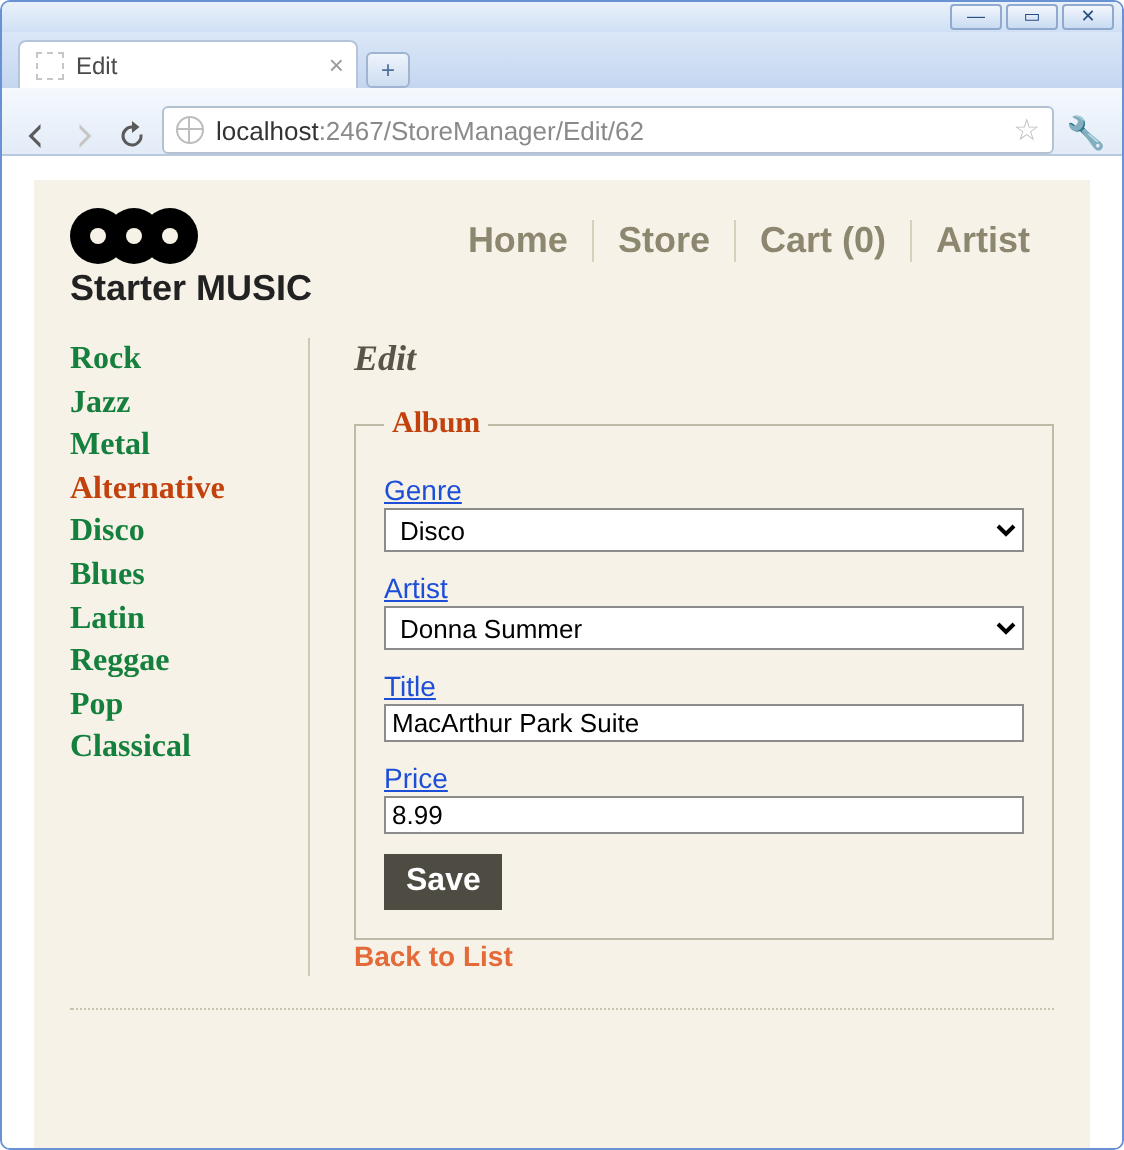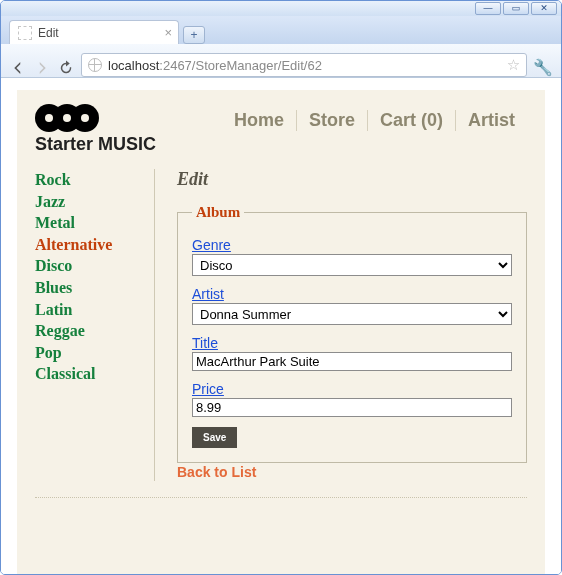--- a/index.html
+++ b/index.html
@@ -44,21 +44,21 @@
   .sidebar .genre { font-family: Georgia, serif; font-size:16px; font-weight:bold; color:#15803d; line-height:1.35; cursor:pointer; }
   .sidebar .genre.active { color:#c2410c; }
   .main { flex:1; padding-left:22px; }
   h2.pagetitle { margin:0 0 14px; font-family: Georgia, serif; font-style:italic; font-weight:bold; font-size:18px; color:#595548;}
   fieldset { border:1px solid #bfbaa6; padding:10px 14px 14px; margin:0;}
   legend { font-family: Georgia, serif; font-weight:bold; font-size:15px; color:#c2410c; padding:0 4px;}
   .field { margin:6px 0 10px; }
   .field label { display:block; font-size:14px; color:#1d4ed8; margin-bottom:1px;text-decoration:underline; }
   .field select, .field input[type=text] { width:100%; font-size:13px; padding:1px 3px; border:1px solid #8c8c8c; background:#fff;}
   .field select { height:22px; }
-  .savebtn { background:#4e4b43; color:#fff; border:none; padding:5px 11px; font-size:10px; font-weight:bold; cursor:pointer; }
+  .savebtn { background:#4e4b43; color:#fff; border:none; padding:5px 11px; font-size:16px; font-weight:bold; cursor:pointer; }
   .backlink { display:inline-block; color:#e46a3a; font-weight:bold; font-size:14px; text-decoration:none;text-align:right;}
   hr.dotted { border:none; border-top:1px dotted #c9c3ad; margin:16px 0 0;}
 </style>
 </head>
 <body>
 
 <div class="win">
   <div class="titlebar">
     <div class="winbtn">—</div>
     <div class="winbtn">▭</div>

